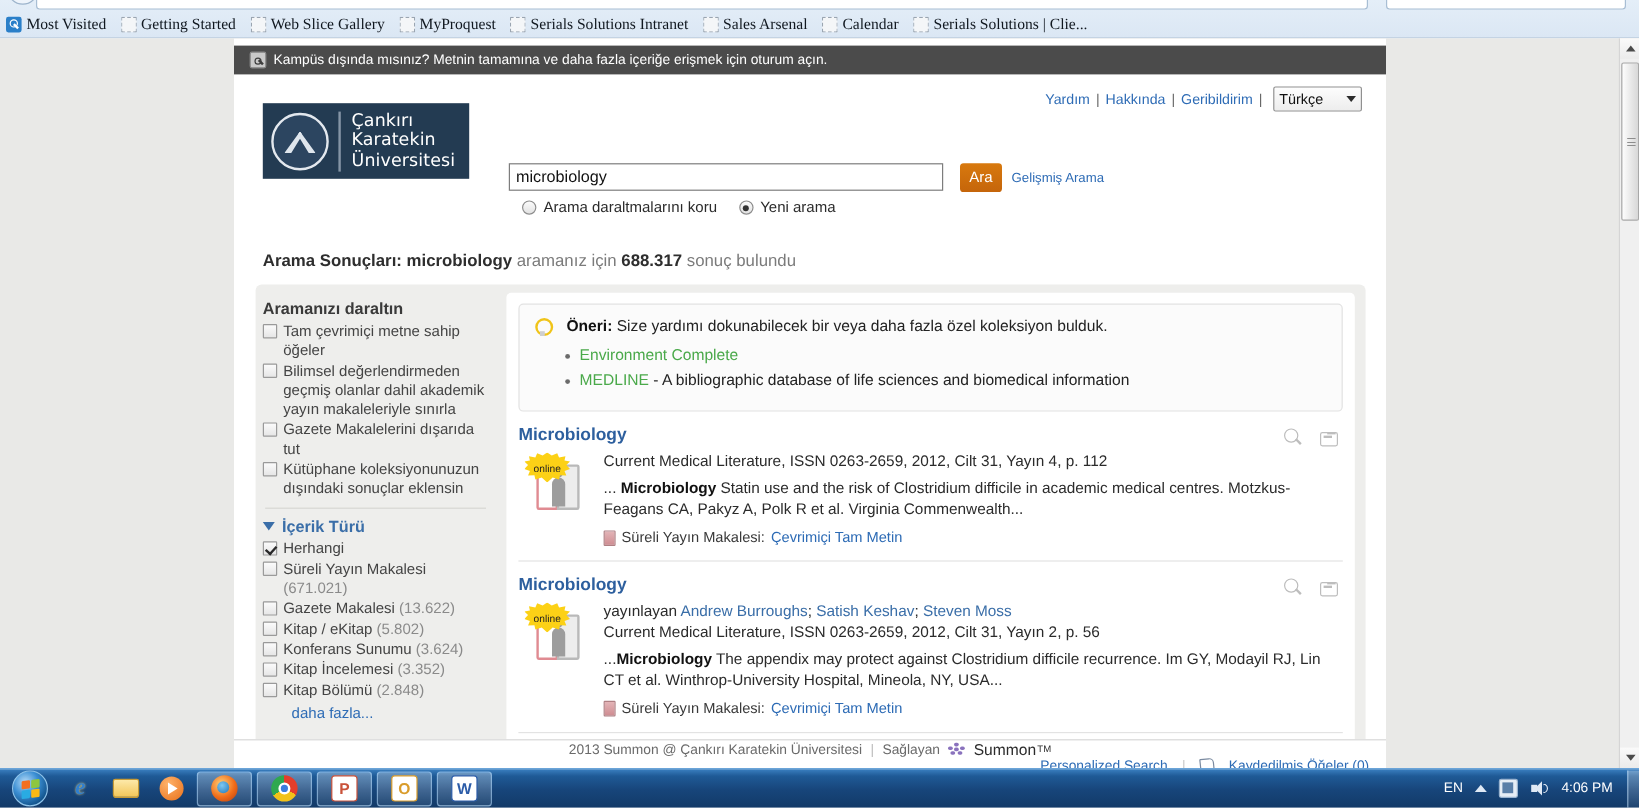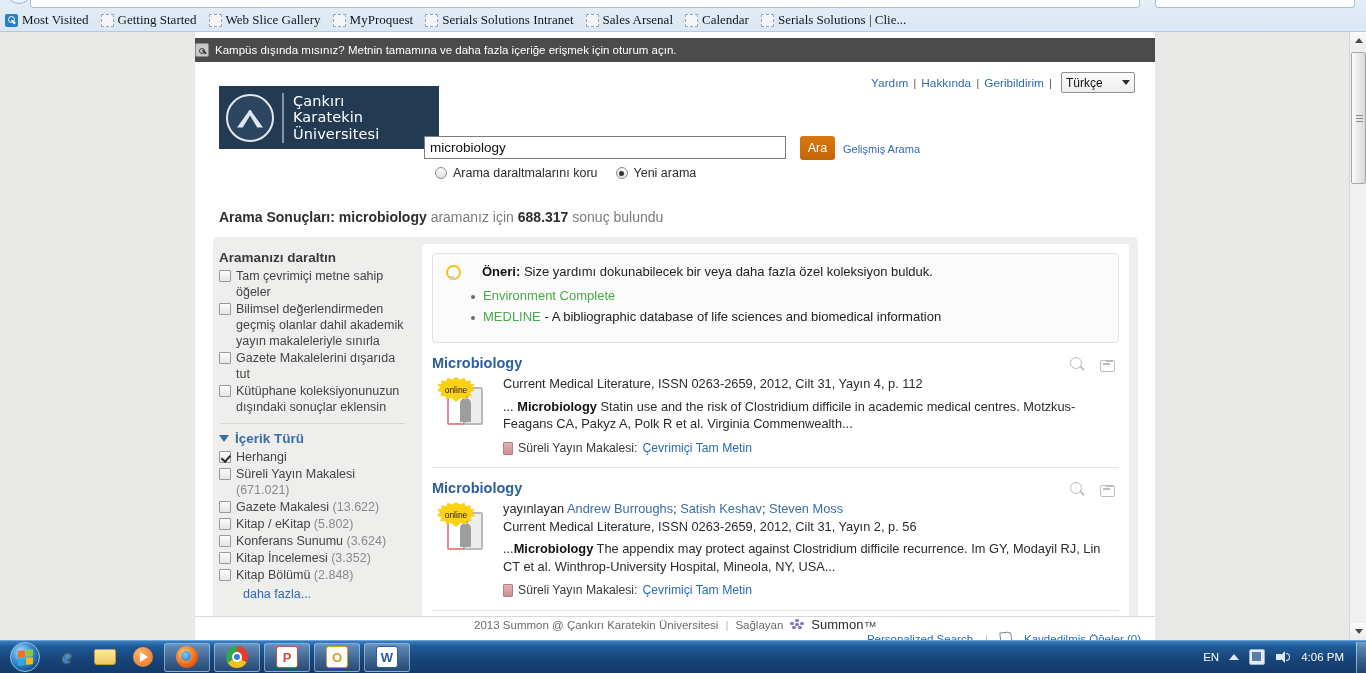--- a/index.html
+++ b/index.html
@@ -64,21 +64,21 @@
   #page-white {
     position: absolute; left: 195px; top: 0px; width: 960px; height: 608px;
     background: #ffffff;
   }
 
   
   #notify-bar {
     position: absolute; left: 0; top: 6px; width: 960px; height: 24px;
     background: #4b4b4b; color: #ffffff;
     display: flex; align-items: center; font-size: 11.5px;
-    padding-left: 0; gap: 6px;
+    padding-left: 13px; gap: 6px;
   }
   .key-icon {
     width: 14px; height: 14px; background: #c9c9c9; border: 1px solid #8a8a8a;
     border-radius: 2px; position: relative; flex: 0 0 14px;
   }
   .key-icon:after {
     content: ""; position: absolute; left: 3px; top: 3.5px;
     width: 4px; height: 4px; border: 1.6px solid #3e3e3e; border-radius: 50%;
   }
   .key-icon:before {
@@ -102,21 +102,21 @@
     display: flex; align-items: center; padding: 0 4px;
     justify-content: space-between;
   }
   #lang-select .caret {
     width: 0; height: 0; border-left: 4px solid transparent;
     border-right: 4px solid transparent; border-top: 5px solid #2c2c2c;
   }
 
   
   #logo-box {
-    position: absolute; left: 24px; top: 54px; width: 220px; height: 63px;
+    position: absolute; left: 24px; top: 54px; width: 172px; height: 63px;
     background: #233b52; display: flex; align-items: center;
   }
   #logo-seal {
     width: 48px; height: 48px; margin-left: 7px; flex: 0 0 48px;
     border-radius: 50%; background: #2c4560;
     border: 2px solid #e3e8ee; position: relative; overflow: hidden;
   }
   #logo-seal:after {
     content: ""; position: absolute; left: 9px; top: 14px;
     width: 26px; height: 18px;
@@ -268,21 +268,21 @@
     position: absolute; left: 209px; top: 7px; width: 707px; height: 396px;
     background: #ffffff; border-radius: 4px 4px 0 0;
     overflow: hidden;
   }
   #suggest-box {
     margin: 9px 10px 0 10px; background: #fbfbfb;
     border: 1px solid #e2e2e2; border-radius: 4px;
     padding: 10px 12px 12px 12px;
   }
   #suggest-head {
-    display: flex; align-items: flex-start; gap: 24px;
+    display: flex; align-items: flex-start; gap: 14px;
     font-size: 13px; color: #222;
   }
   #suggest-head b { color: #111; }
   .bulb {
     width: 13px; height: 16px; flex: 0 0 13px; position: relative; margin-top: 1px;
   }
   .bulb:before {
     content: ""; position: absolute; left: 1px; top: 0;
     width: 11px; height: 11px; border: 2px solid #f0c419; border-radius: 50%;
   }

